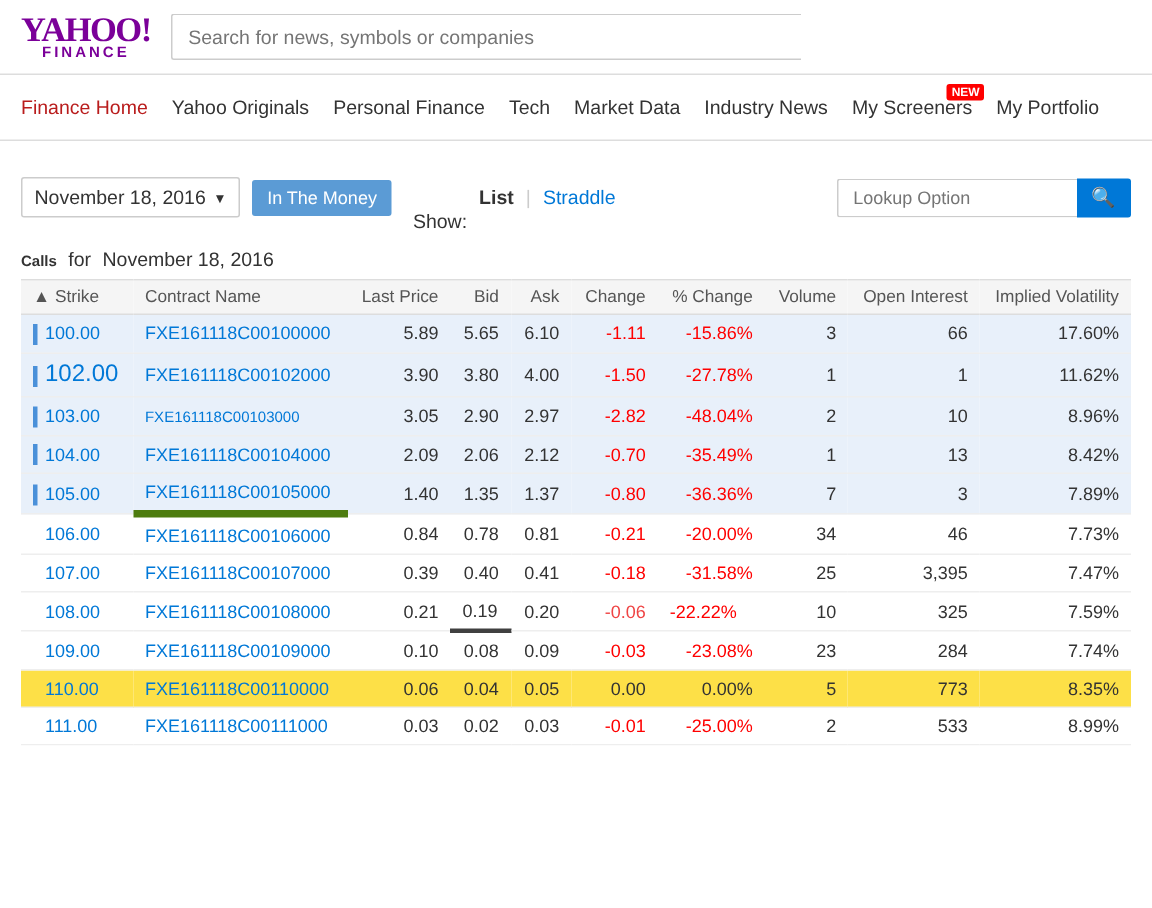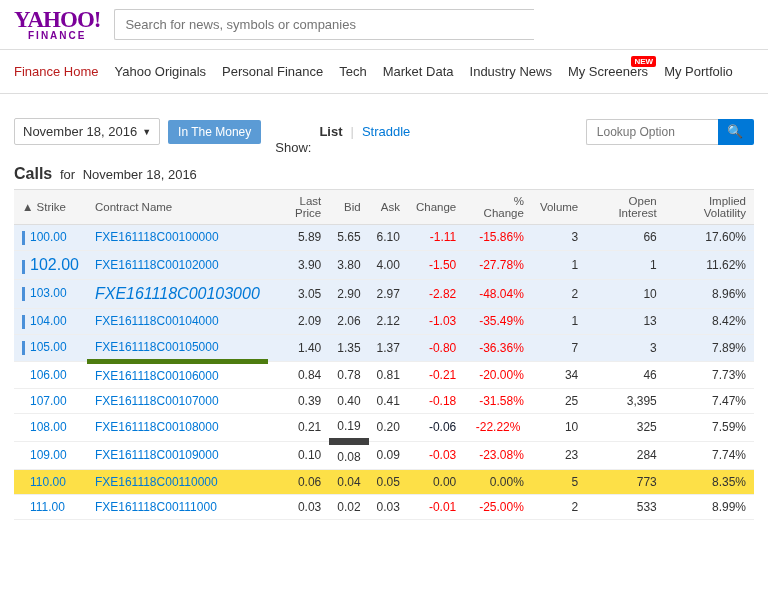--- a/index.html
+++ b/index.html
@@ -38,27 +38,27 @@
     <div style="border:1px solid #ccc; padding:5px 8px; font-size:13px; display:inline-flex; align-items:center; gap:5px; cursor:pointer; background:#fff; border-radius:2px;">
       <span>November 18, 2016</span>
       <span style="font-size:9px; color:#333;">▼</span>
     </div>
     <button style="background:#5b9bd5; color:#fff; border:none; padding:5px 10px; font-size:12px; border-radius:2px; cursor:pointer;">In The Money</button>
     <span style="font-size:13px; color:#333; margin-left:6px;margin-top:32px;">Show:</span>
     <span style="font-weight:bold; font-size:13px; color:#333; cursor:pointer;">List</span>
     <span style="color:#ccc;">|</span>
     <a style="color:#0078D7; font-size:13px; cursor:pointer; text-decoration:none;">Straddle</a>
     <div style="display:flex; margin-left:auto;">
-      <input type="text" style="border-top: 1px solid rgb(204, 204, 204); border-bottom: 1px solid rgb(204, 204, 204); border-left: 1px solid rgb(204, 204, 204); border-image: initial; border-right: none; padding: 5px 10px; font-size: 12px; width: 132px; color: rgb(153, 153, 153); border-radius: 2px 0px 0px 2px; outline: none;" placeholder="Lookup Option">
+      <input type="text" style="border-top: 1px solid rgb(204, 204, 204); border-bottom: 1px solid rgb(204, 204, 204); border-left: 1px solid rgb(204, 204, 204); border-image: initial; border-right: none; padding: 5px 10px; font-size: 12px; width: 160px; color: rgb(153, 153, 153); border-radius: 2px 0px 0px 2px; outline: none;" placeholder="Lookup Option">
       <button style="background:#0078D7; border:none; padding:5px 10px; cursor:pointer; border-radius:0 2px 2px 0; color:#fff; font-size:13px;">🔍</button>
     </div>
   </div>
 
   <div style="margin-bottom:6px;">
-    <span style="font-weight:bold; font-size:16px;">Calls</span>
+    <span style="font-weight:bold; font-size:10px;">Calls</span>
     <span style="font-size:13px; color:#333; margin: 0 4px;">for</span>
     <span style="font-size:13px; color:#333;">November 18, 2016</span>
   </div>
 
   <table style="width:100%; border-collapse:collapse; font-size:12px;">
     <thead>
       <tr>
         <th style="background:#f5f5f5; padding:5px 8px; text-align:left; font-weight:normal; color:#555; border-bottom:1px solid #ddd; border-top:1px solid #ddd; font-size:11.5px; cursor:pointer;">
           <span>▲</span> <span>Strike</span>
         </th>
@@ -104,42 +104,42 @@
     <td style="padding:5px 8px; text-align:right; border-bottom:1px solid #eee; color:#f00;">-27.78%</td>
     <td style="padding:5px 8px; text-align:right; border-bottom:1px solid #eee;">1</td>
     <td style="padding:5px 8px; text-align:right; border-bottom:1px solid #eee;">1</td>
     <td style="padding:5px 8px; text-align:right; border-bottom:1px solid #eee;">11.62%</td>
   </tr>
         <tr style="background: rgb(232, 240, 250);">
     <td style="padding:5px 8px; text-align:left; border-bottom:1px solid #eee; white-space:nowrap;">
       <span style="display:inline-block;width:3px;height:14px;background:#4a90d9;vertical-align:middle;margin-right:5px;"></span><a href="#" style="color:#0078D7; text-decoration:none; font-size:12px;">103.00</a>
     </td>
     <td style="padding:5px 8px; text-align:left; border-bottom:1px solid #eee;">
-      <a href="#" style="color:#0078D7; text-decoration:none; font-size:16px;font-style:italic;">FXE161118C00103000</a>
+      <a href="#" style="color:#0078D7; text-decoration:none; font-size:10px;">FXE161118C00103000</a>
     </td>
     <td style="padding:5px 8px; text-align:right; border-bottom:1px solid #eee;">3.05</td>
     <td style="padding:5px 8px; text-align:right; border-bottom:1px solid #eee;">2.90</td>
     <td style="padding:5px 8px; text-align:right; border-bottom:1px solid #eee;">2.97</td>
     <td style="padding:5px 8px; text-align:right; border-bottom:1px solid #eee; color:#f00;">-2.82</td>
     <td style="padding:5px 8px; text-align:right; border-bottom:1px solid #eee; color:#f00;">-48.04%</td>
     <td style="padding:5px 8px; text-align:right; border-bottom:1px solid #eee;">2</td>
     <td style="padding:5px 8px; text-align:right; border-bottom:1px solid #eee;">10</td>
     <td style="padding:5px 8px; text-align:right; border-bottom:1px solid #eee;">8.96%</td>
   </tr>
         <tr style="background: rgb(232, 240, 250);">
     <td style="padding:5px 8px; text-align:left; border-bottom:1px solid #eee; white-space:nowrap;">
       <span style="display:inline-block;width:3px;height:14px;background:#4a90d9;vertical-align:middle;margin-right:5px;"></span><a href="#" style="color:#0078D7; text-decoration:none; font-size:12px;">104.00</a>
     </td>
     <td style="padding:5px 8px; text-align:left; border-bottom:1px solid #eee;">
       <a href="#" style="color:#0078D7; text-decoration:none; font-size:12px;">FXE161118C00104000</a>
     </td>
     <td style="padding:5px 8px; text-align:right; border-bottom:1px solid #eee;">2.09</td>
     <td style="padding:5px 8px; text-align:right; border-bottom:1px solid #eee;">2.06</td>
     <td style="padding:5px 8px; text-align:right; border-bottom:1px solid #eee;">2.12</td>
-    <td style="padding:5px 8px; text-align:right; border-bottom:1px solid #eee; color:#f00;">-1.03</td>
+    <td style="padding:5px 8px; text-align:right; border-bottom:1px solid #eee; color:#f00;">-0.70</td>
     <td style="padding:5px 8px; text-align:right; border-bottom:1px solid #eee; color:#f00;">-35.49%</td>
     <td style="padding:5px 8px; text-align:right; border-bottom:1px solid #eee;">1</td>
     <td style="padding:5px 8px; text-align:right; border-bottom:1px solid #eee;">13</td>
     <td style="padding:5px 8px; text-align:right; border-bottom:1px solid #eee;">8.42%</td>
   </tr>
         <tr style="background: rgb(232, 240, 250);">
     <td style="padding:5px 8px; text-align:left; border-bottom:1px solid #eee; white-space:nowrap;">
       <span style="display:inline-block;width:3px;height:14px;background:#4a90d9;vertical-align:middle;margin-right:5px;"></span><a href="#" style="color:#0078D7; text-decoration:none; font-size:12px;">105.00</a>
     </td>
     <td style="padding:5px 8px; text-align:left; border-bottom:5px solid #4d7c0f;">
@@ -187,24 +187,24 @@
     <td style="padding:5px 8px; text-align:right; border-bottom:1px solid #eee;">7.47%</td>
   </tr>
         <tr style="background: rgb(255, 255, 255);">
     <td style="padding:5px 8px; text-align:left; border-bottom:1px solid #eee; white-space:nowrap;">
       <span style="display:inline-block;width:8px;"></span><a href="#" style="color:#0078D7; text-decoration:none; font-size:12px;">108.00</a>
     </td>
     <td style="padding:5px 8px; text-align:left; border-bottom:1px solid #eee;">
       <a href="#" style="color:#0078D7; text-decoration:none; font-size:12px;">FXE161118C00108000</a>
     </td>
     <td style="padding:5px 8px; text-align:right; border-bottom:1px solid #eee;">0.21</td>
-    <td style="padding:5px 8px; text-align:right; border-bottom:7px solid #404040;">0.19</td>
+    <td style="padding:5px 8px; border-bottom:3px solid #404040;">0.19</td>
     <td style="padding:5px 8px; text-align:right; border-bottom:1px solid #eee;">0.20</td>
-    <td style="padding:5px 8px; text-align:right; border-bottom:1px solid #eee; color:#0f172a;">-0.06</td>
-    <td style="padding:5px 8px; text-align:center; border-bottom:1px solid #eee; color:#f00;">-22.22%</td>
+    <td style="padding:5px 8px; text-align:right; border-bottom:1px solid #eee; color:#ef4444;">-0.06</td>
+    <td style="padding:5px 8px; text-align:left; border-bottom:1px solid #eee; color:#f00;">-22.22%</td>
     <td style="padding:5px 8px; text-align:right; border-bottom:1px solid #eee;">10</td>
     <td style="padding:5px 8px; text-align:right; border-bottom:1px solid #eee;">325</td>
     <td style="padding:5px 8px; text-align:right; border-bottom:1px solid #eee;">7.59%</td>
   </tr>
         <tr style="background: rgb(255, 255, 255);">
     <td style="padding:5px 8px; text-align:left; border-bottom:1px solid #eee; white-space:nowrap;">
       <span style="display:inline-block;width:8px;"></span><a href="#" style="color:#0078D7; text-decoration:none; font-size:12px;">109.00</a>
     </td>
     <td style="padding:5px 8px; text-align:left; border-bottom:1px solid #eee;">
       <a href="#" style="color:#0078D7; text-decoration:none; font-size:12px;">FXE161118C00109000</a>

